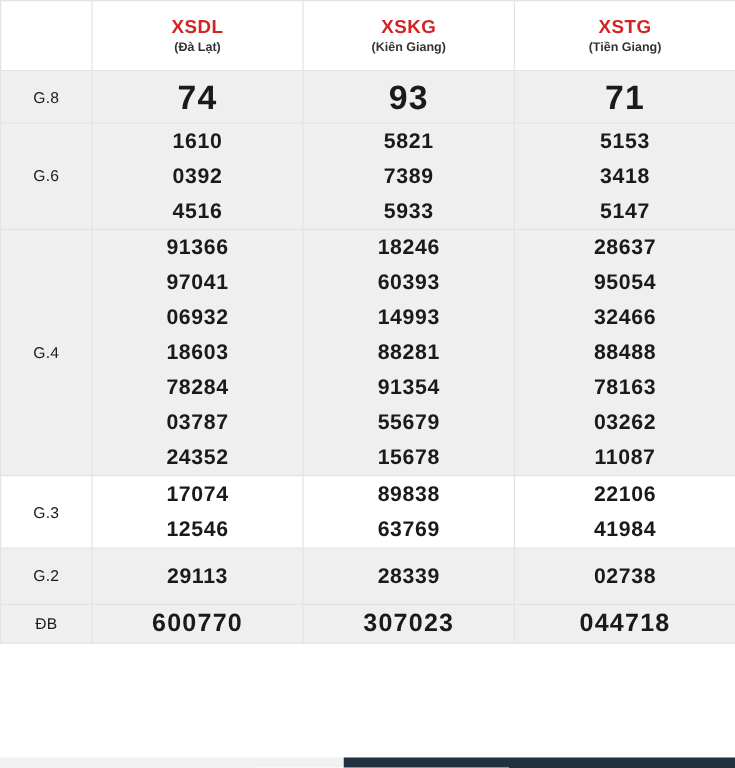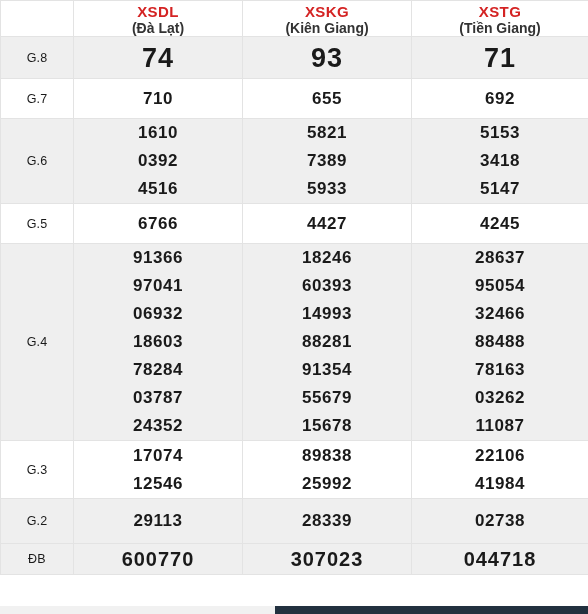--- a/index.html
+++ b/index.html
@@ -29,34 +29,34 @@
   #result-table td,
   #result-table th {
     border: 1px solid #e3e3e3;
     padding: 0;
     text-align: center;
     vertical-align: middle;
     color: #1a1a1a;
   }
 
   
-  .head-row { background: #ffffff; height: 36px; }
+  .head-row { background: #ffffff; height: 56px; }
   .head-cell { padding: 4px 2px 6px; }
   .prov-code {
     display: block;
     color: #d42323;
     font-weight: bold;
     font-size: 15px;
     line-height: 19px;
     letter-spacing: .4px;
   }
   .prov-name {
     display: block;
     color: #333333;
-    font-size: 14px;
+    font-size: 10px;
     line-height: 15px;
   }
   .head-corner { background: #ffffff; }
 
   
   tr.shade > td { background: #efefef; }
   tr.plain > td { background: #ffffff; }
 
   
   .prize-label {
@@ -152,60 +152,36 @@
         <td class="nums big">
           <span>74</span>
         </td>
         <td class="nums big">
           <span>93</span>
         </td>
         <td class="nums big">
           <span>71</span>
         </td>
       </tr>
-      <tr class="plain r-g7">
-        <td class="prize-label">G.7</td>
-        <td class="nums">
-          <span>710</span>
-        </td>
-        <td class="nums">
-          <span>655</span>
-        </td>
-        <td class="nums">
-          <span>692</span>
-        </td>
-      </tr>
       <tr class="shade r-g6">
         <td class="prize-label">G.6</td>
         <td class="nums">
           <span>1610</span>
           <span>0392</span>
           <span>4516</span>
         </td>
         <td class="nums">
           <span>5821</span>
           <span>7389</span>
           <span>5933</span>
         </td>
         <td class="nums">
           <span>5153</span>
           <span>3418</span>
           <span>5147</span>
-        </td>
-      </tr>
-      <tr class="plain r-g5">
-        <td class="prize-label">G.5</td>
-        <td class="nums">
-          <span>6766</span>
-        </td>
-        <td class="nums">
-          <span>4427</span>
-        </td>
-        <td class="nums">
-          <span>4245</span>
         </td>
       </tr>
       <tr class="shade r-g4">
         <td class="prize-label">G.4</td>
         <td class="nums">
           <span>91366</span>
           <span>97041</span>
           <span>06932</span>
           <span>18603</span>
           <span>78284</span>
@@ -232,21 +208,21 @@
         </td>
       </tr>
       <tr class="plain r-g3">
         <td class="prize-label">G.3</td>
         <td class="nums">
           <span>17074</span>
           <span>12546</span>
         </td>
         <td class="nums">
           <span>89838</span>
-          <span>25992</span>
+          <span>63769</span>
         </td>
         <td class="nums">
           <span>22106</span>
           <span>41984</span>
         </td>
       </tr>
       <tr class="shade r-g2">
         <td class="prize-label">G.2</td>
         <td class="nums">
           <span>29113</span>

